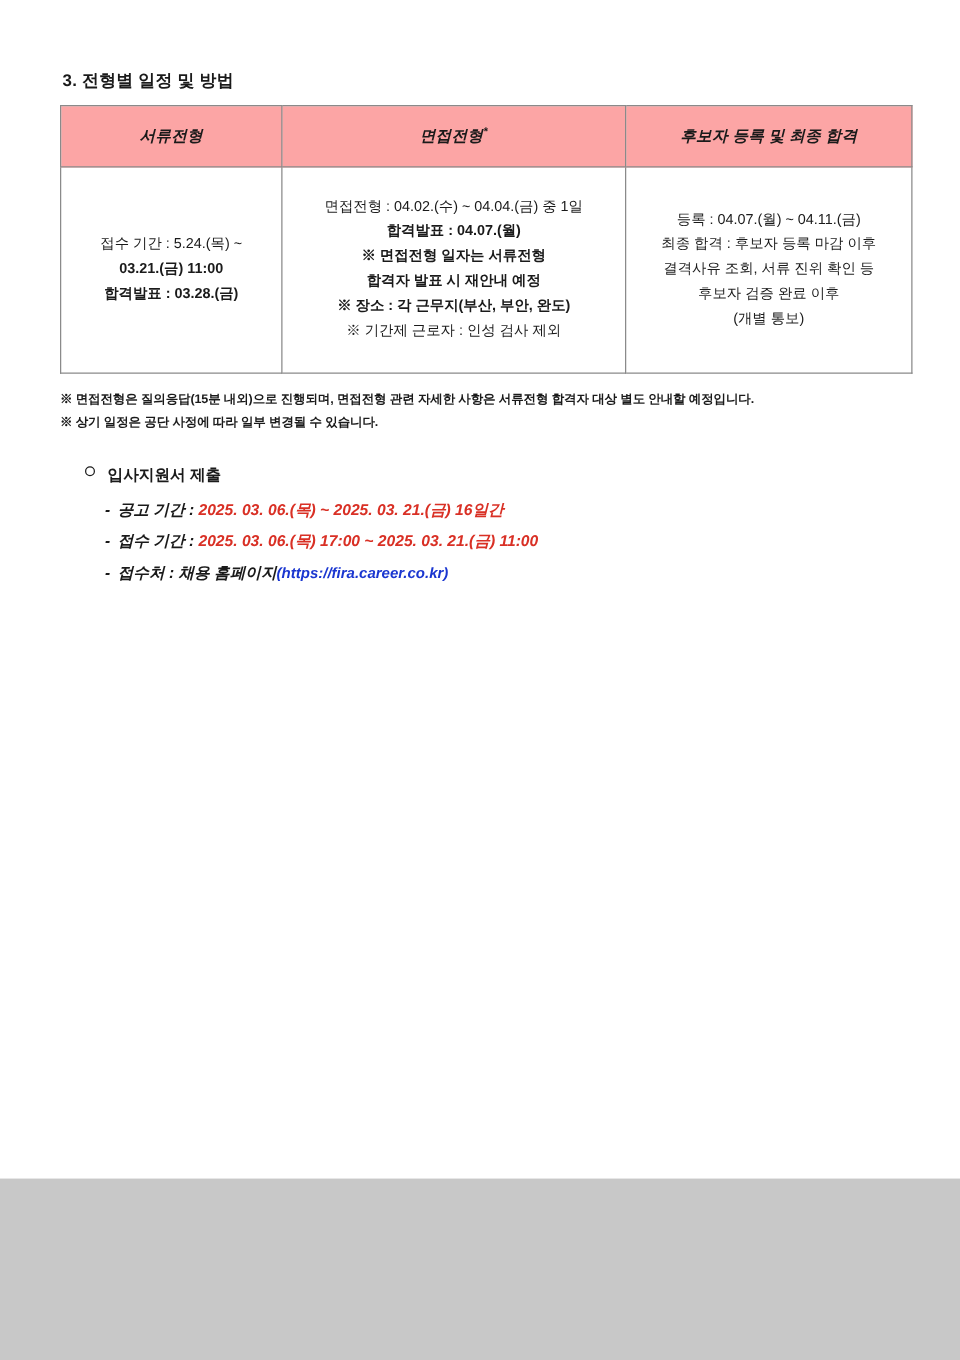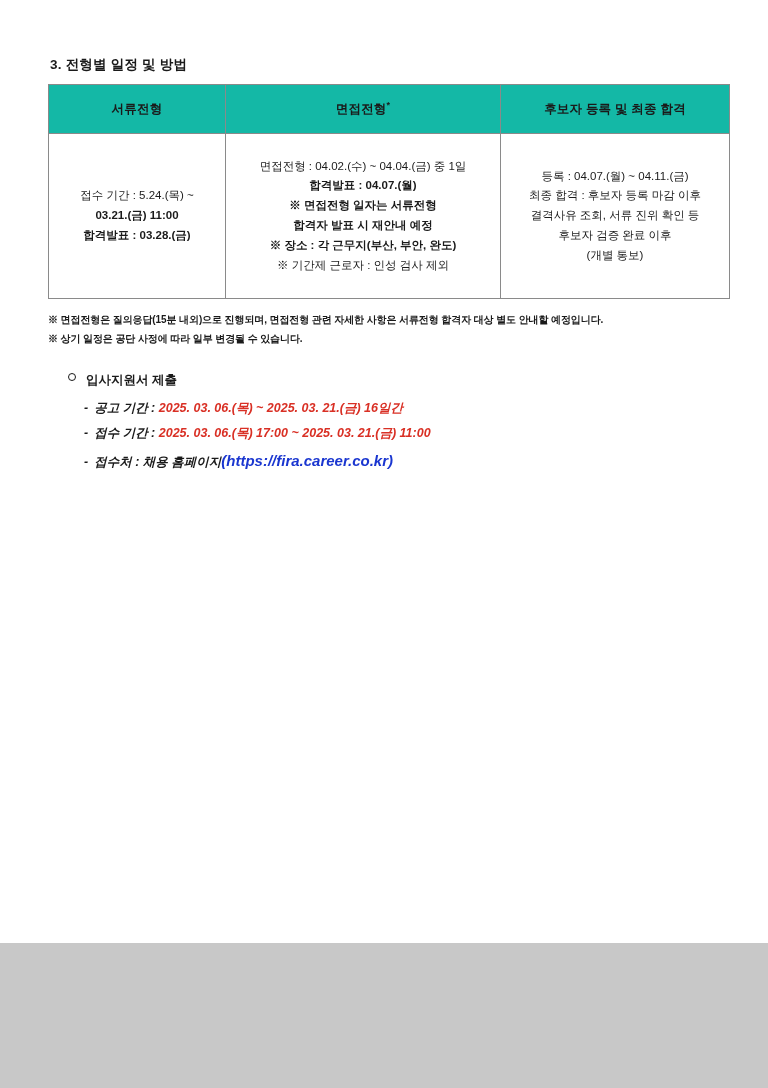--- a/index.html
+++ b/index.html
@@ -39,25 +39,26 @@
     margin-top: 8px;
   }
   table.schedule th,
   table.schedule td {
     border: 1px solid #8a8a8a;
     text-align: center;
     vertical-align: middle;
     color: #1a1a1a;
   }
   table.schedule th {
-    background: #14b8a6;
+    background: #fca5a5;
     font-size: 12.5px;
     font-weight: bold;
     height: 46px;
     letter-spacing: 0.2px;
+    font-style: italic;
   }
   table.schedule td {
     font-size: 11.5px;
     line-height: 1.72;
     height: 152px;
     padding: 6px 8px;
   }
   .col1 { width: 174px; }
   .col2 { width: 272px; }
   .col3 { width: 226px; }
@@ -110,21 +111,21 @@
     font-weight: bold;
     color: #1a1a1a;
     line-height: 2.0;
     white-space: nowrap;
   }
   .dash { margin-right: 6px; }
   .red { color: #d93025; }
   .link {
     color: #1a36d0;
     text-decoration: none;
-    font-size: 15px;
+    font-size: 12px;
   }
 </style>
 </head>
 <body>
 
 <div class="page">
   <div class="content">
 
     <div class="section-heading">
       <span>3.</span>

